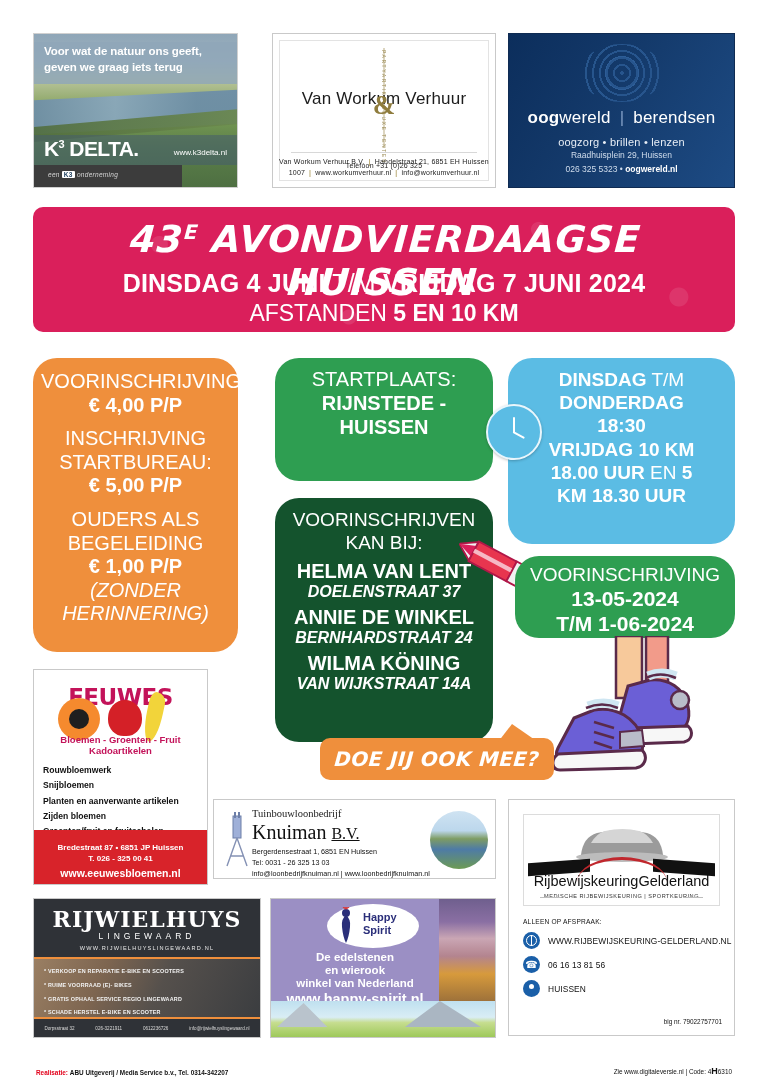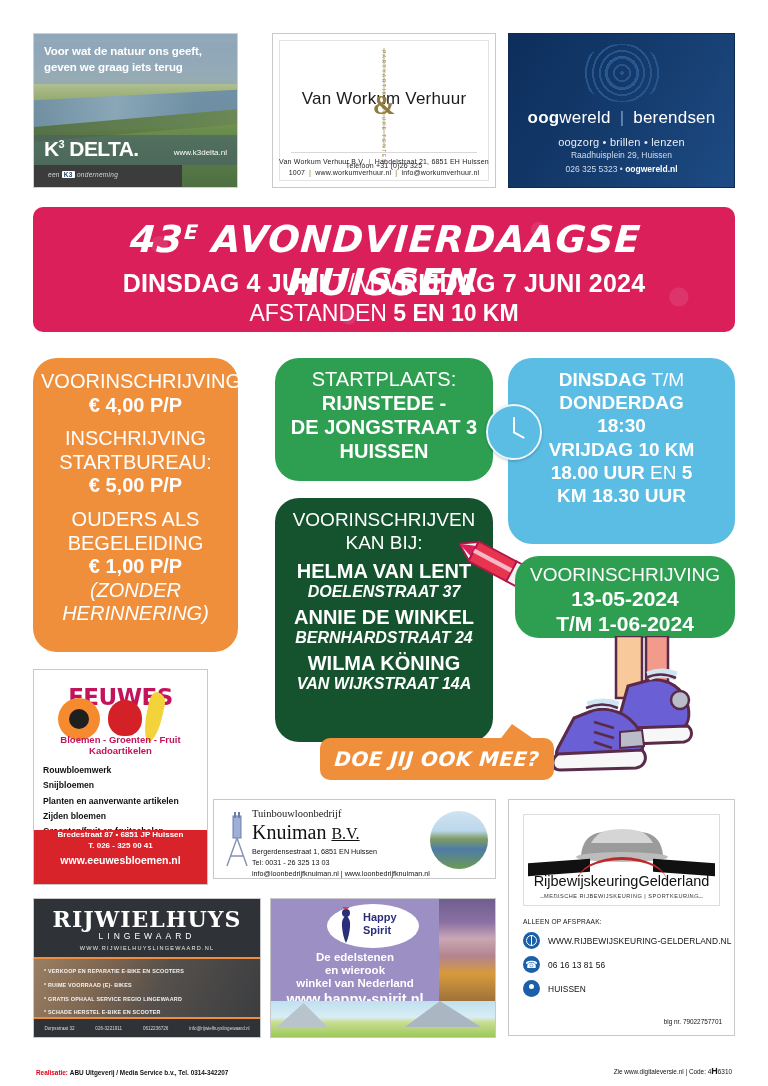--- a/index.html
+++ b/index.html
@@ -128,21 +128,21 @@
      font-family:"DejaVu Sans",sans-serif;letter-spacing:-.5px;}
   .ee-flower{position:absolute;left:24px;top:22px;width:42px;height:42px;border-radius:50%;background:#f58a2e;}
   .ee-flower:before{content:"";position:absolute;left:11px;top:11px;width:20px;height:20px;border-radius:50%;background:#1f1f1f;}
   .ee-apple{position:absolute;left:74px;top:24px;width:34px;height:36px;border-radius:50% 50% 46% 46%;background:#d42027;}
   .ee-ban{position:absolute;left:112px;top:16px;width:16px;height:50px;border-radius:40% 60% 50% 50%/20% 20% 60% 60%;background:#f2d43a;transform:rotate(12deg);}
   .ee-sub1{position:absolute;left:0;right:0;top:58px;text-align:center;font-size:9.5px;font-weight:bold;color:#c3135a;}
   .ee-sub2{position:absolute;left:0;right:0;top:69px;text-align:center;font-size:9.5px;font-weight:bold;color:#c3135a;}
   .ee-list{position:absolute;left:9px;top:93px;right:6px;}
   .ee-list div{font-size:8.6px;font-weight:bold;color:#111;line-height:1.78;}
   .ee-red{position:absolute;left:0;right:0;bottom:0;height:54px;background:#d8232a;color:#fff;text-align:center;}
-  .ee-red .r1{font-size:8px;font-weight:bold;padding-top:0;}
+  .ee-red .r1{font-size:8px;font-weight:bold;padding-top:13px;}
   .ee-red .r2{font-size:8px;font-weight:bold;padding-top:2px;}
   .ee-red .r3{font-size:10.5px;font-weight:bold;padding-top:4px;}
 
   
   #ad-knuiman{left:213px;top:799px;width:283px;height:80px;}
   .kn-top{position:absolute;left:38px;top:8px;font-family:"Liberation Serif",serif;font-size:10.5px;color:#1a1a1a;}
   .kn-name{position:absolute;left:38px;top:21px;font-family:"Liberation Serif",serif;font-size:20px;color:#111;}
   .kn-name small{font-size:16px;text-decoration:underline;}
   .kn-addr{position:absolute;left:38px;top:46px;font-size:7.2px;color:#111;line-height:1.55;font-family:"Liberation Sans",sans-serif;}
   .kn-tower{position:absolute;left:10px;top:12px;width:26px;height:56px;}
@@ -290,21 +290,20 @@
     <div class="bo-line">OUDERS ALS</div>
     <div class="bo-line">BEGELEIDING</div>
     <div class="bo-line b">€ 1,00 P/P</div>
     <div class="bo-line it">(ZONDER</div>
     <div class="bo-line it">HERINNERING)</div>
   </div>
 
   <div class="box" id="box-green">
     <div class="bg-l1">STARTPLAATS:</div>
     <div class="bg-b">RIJNSTEDE -</div>
-    <div class="bg-b">DE JONGSTRAAT 3</div>
     <div class="bg-b">HUISSEN</div>
   </div>
 
   <div class="box" id="box-blue">
     <div class="clock"></div>
     <div class="bb-l">
       <span>DINSDAG</span><span class="n"> T/M</span>
     </div>
     <div class="bb-l">DONDERDAG</div>
     <div class="bb-l">18:30</div>

